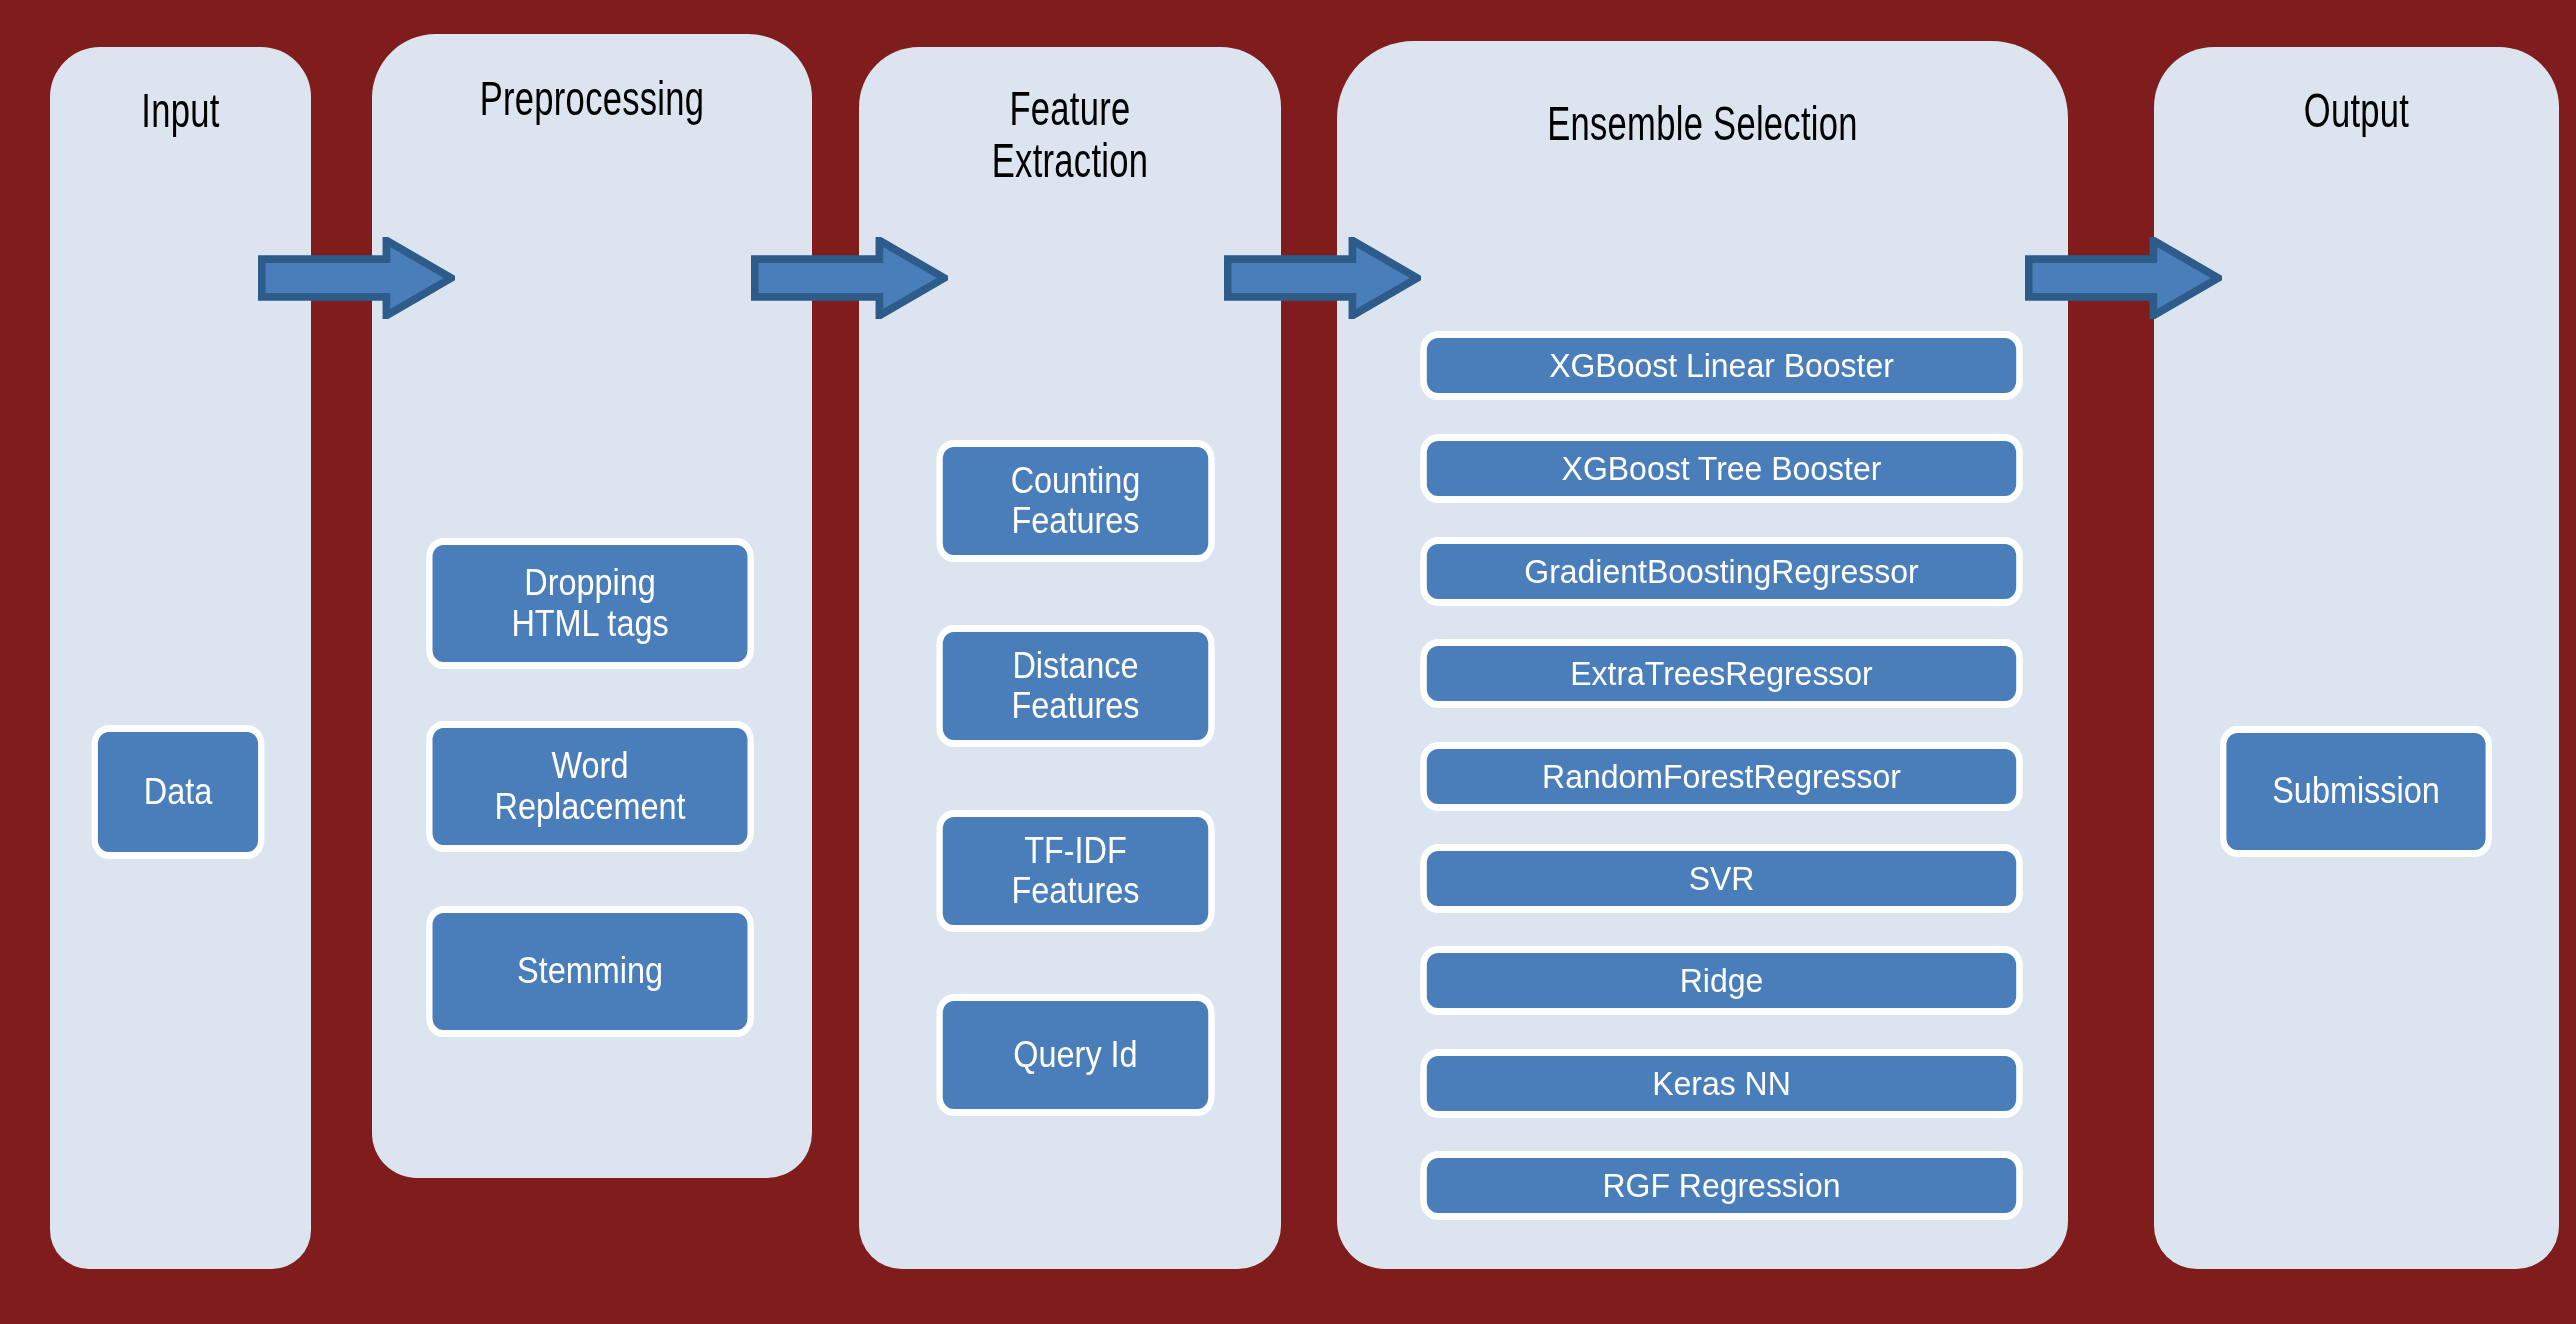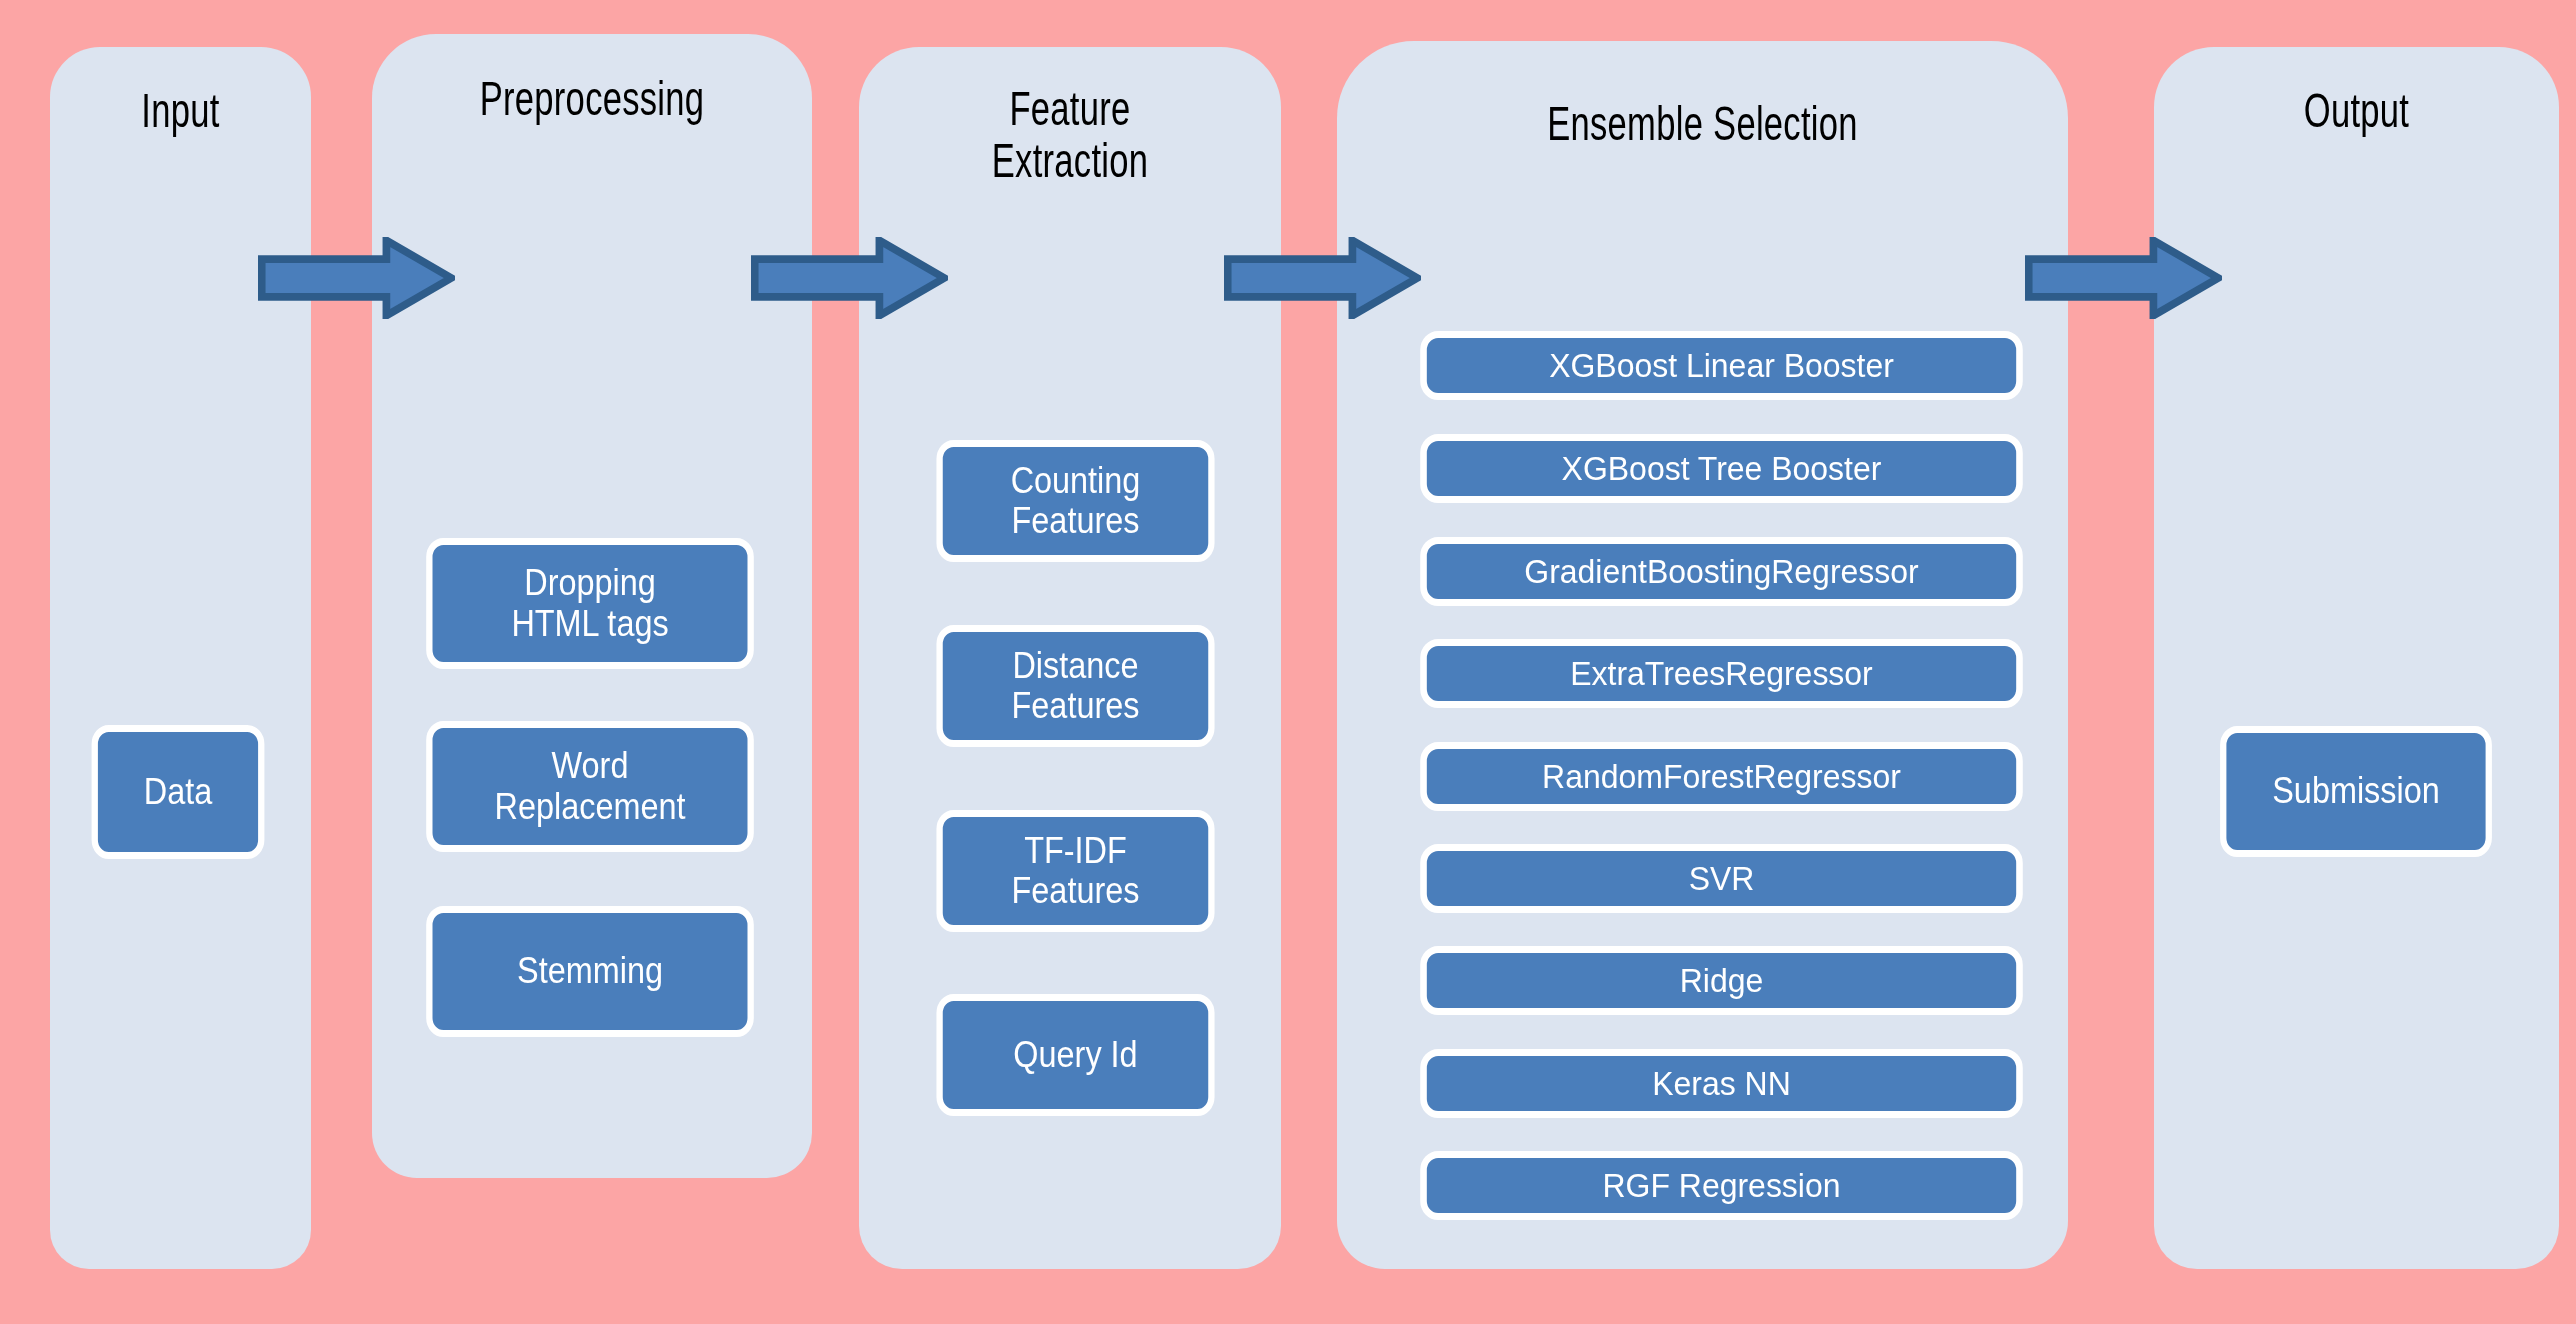--- a/index.html
+++ b/index.html
@@ -5,21 +5,21 @@
 <style>
   html, body {
     margin: 0;
     padding: 0;
     background: #ffffff;
   }
   #stage {
     position: relative;
     width: 2576px;
     height: 1324px;
-    background: #fca5a5;
+    background: #7f1d1d;
     overflow: hidden;
     font-family: "Liberation Sans", sans-serif;
   }
 
   
   .panel {
     position: absolute;
     background: #dce4f0;
     border-radius: 60px 60px 60px 60px;
   }

